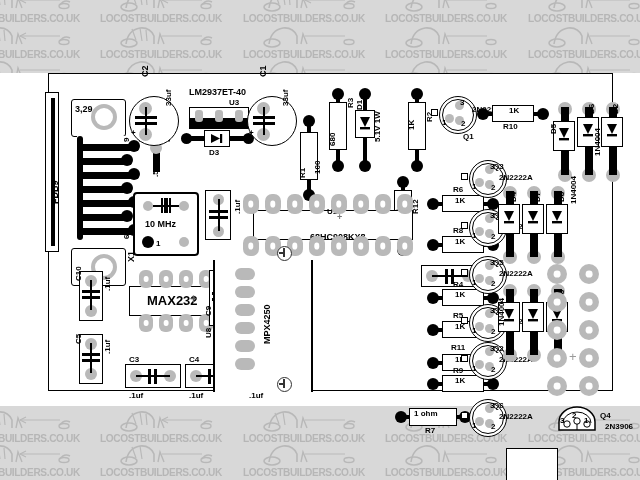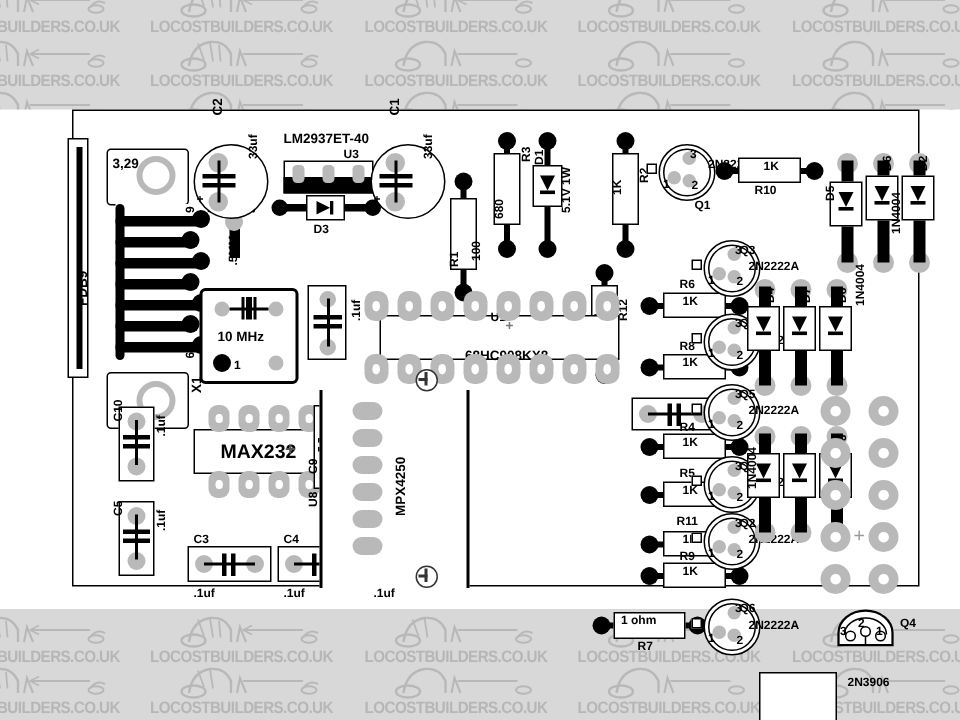--- a/index.html
+++ b/index.html
@@ -698,21 +698,21 @@
       <path d="M6 17 A14 11 0 0 1 34 17" fill="none" stroke="#000" stroke-width="1"></path>
       <circle cx="10" cy="18" r="3.2" fill="none" stroke="#000" stroke-width="1"></circle>
       <circle cx="20" cy="15" r="3.2" fill="none" stroke="#000" stroke-width="1"></circle>
       <circle cx="30" cy="18" r="3.2" fill="none" stroke="#000" stroke-width="1"></circle>
       <line x1="20" y1="18" x2="20" y2="24" stroke="#000" stroke-width="1"></line>
     </svg>
     <div class="lbl sm" style="left:511px;top:342px;">3</div>
     <div class="lbl sm" style="left:523px;top:337px;">2</div>
     <div class="lbl sm" style="left:535px;top:342px;">1</div>
     <div class="lbl sm" style="left:551px;top:337px;">Q4</div>
-    <div class="lbl sm" style="left:516px;top:348px;margin-top:28px;">2N3906</div>
+    <div class="lbl sm" style="left:556px;top:348px;">2N3906</div>
 
     <div class="pad" style="left:454px;top:112px;width:14px;height:14px;"></div>
     <div class="pad" style="left:478px;top:112px;width:14px;height:14px;"></div>
     <div class="pad" style="left:502px;top:112px;width:14px;height:14px;"></div>
     <div class="pad" style="left:454px;top:176px;width:14px;height:14px;"></div>
     <div class="pad" style="left:478px;top:176px;width:14px;height:14px;"></div>
     <div class="pad" style="left:502px;top:176px;width:14px;height:14px;"></div>
     <div class="sqf" style="left:457px;top:117px;width:8px;height:66px;"></div>
     <div class="sqf" style="left:481px;top:117px;width:8px;height:66px;"></div>
     <div class="sqf" style="left:505px;top:117px;width:8px;height:66px;"></div>

